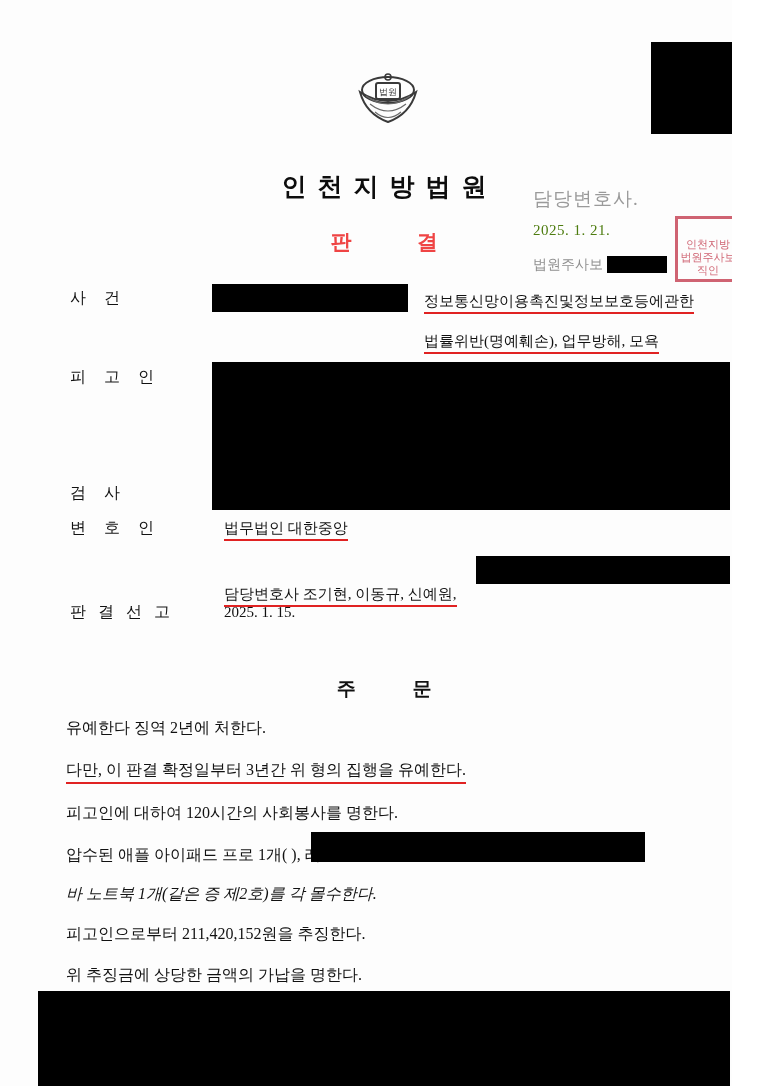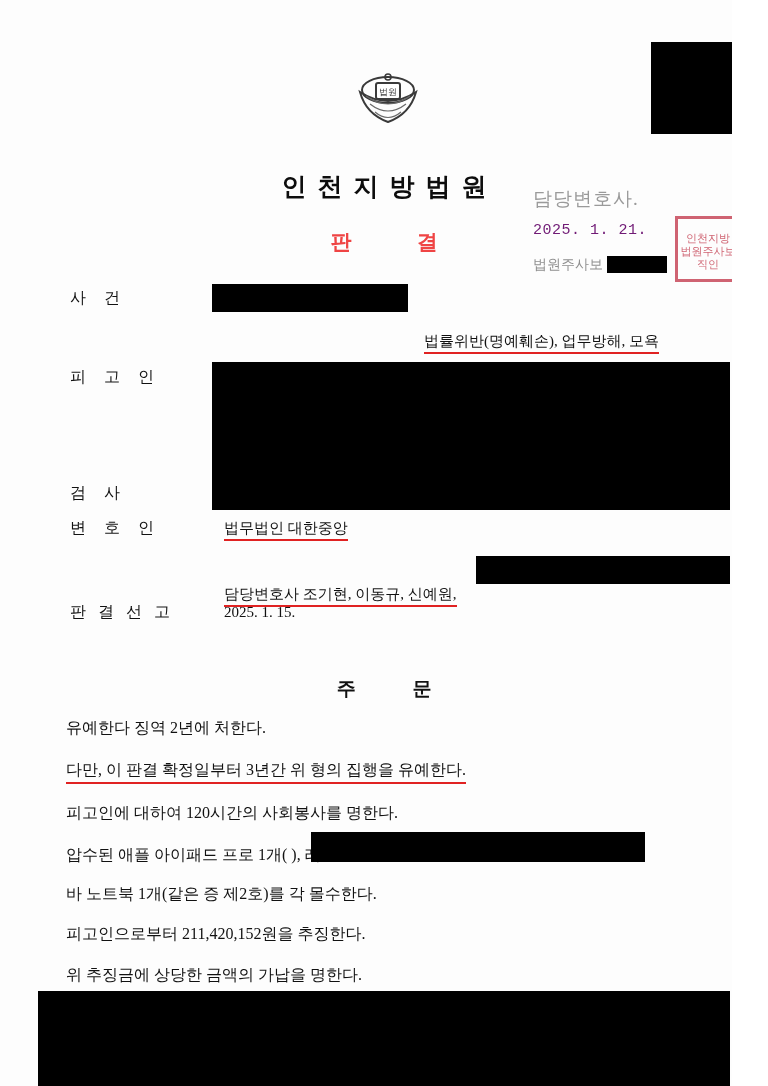--- a/index.html
+++ b/index.html
@@ -69,23 +69,22 @@
     top: 186px;
     font-size: 19px;
     color: #9a9a9a;
     letter-spacing: 1px;
   }
   .cert-date {
     position: absolute;
     left: 533px;
     top: 222px;
     font-size: 15px;
-    color: #701a75;
+    color: #4d7c0f;
     letter-spacing: 0.5px;
-    font-family: Liberation Mono, monospace;
   }
   .cert-officer {
     position: absolute;
     left: 533px;
     top: 256px;
     font-size: 14px;
     color: #8f8f8f;
   }
   .redact-officer { left: 607px; top: 256px; width: 60px; height: 17px; }
 
@@ -94,21 +93,21 @@
     position: absolute;
     left: 675px;
     top: 216px;
     width: 66px;
     height: 66px;
     border: 3px solid #c7495a;
     box-sizing: border-box;
     color: #c7495a;
     font-size: 11px;
     line-height: 13px;
-    padding: 13px 2px;
+    padding: 19px 2px;
     letter-spacing: 0px;
     text-align: center;
     opacity: 0.85;
     font-family: "DejaVu Sans", sans-serif;
     overflow: hidden;
   }
   .seal span { display:block; }
 
   
   .label {
@@ -183,20 +182,21 @@
   <div class="redact redact-officer"></div>
 
   <div class="seal">
     <span>인천지방</span>
     <span>법원주사보</span>
     <span>직인</span>
   </div>
 
   <div class="label" style="left:70px; top:288px;">사      건</div>
   <div class="redact" style="left:212px; top:284px; width:196px; height:28px;"></div>
+  <div class="value underline-red" style="left:424px; top:292px;">정보통신망이용촉진및정보보호등에관한</div>
   <div class="value underline-red" style="left:424px; top:332px;">법률위반(명예훼손), 업무방해, 모욕</div>
 
   <div class="label" style="left:70px; top:367px;">피  고  인</div>
   <div class="redact" style="left:212px; top:362px; width:518px; height:148px;"></div>
 
   <div class="label" style="left:70px; top:483px;">검      사</div>
 
   <div class="label" style="left:70px; top:518px;">변  호  인</div>
   <div class="value underline-red" style="left:224px; top:519px;">법무법인 대한중앙</div>
   <div class="value underline-red" style="left:224px; top:562px;margin-top:23px;">담당변호사 조기현, 이동규, 신예원,</div>
@@ -205,19 +205,19 @@
   <div class="label" style="left:70px; top:602px; letter-spacing:4px;">판 결 선 고</div>
   <div class="value" style="left:224px; top:604px;">2025.  1.  15.</div>
 
   <div class="section-title">주      문</div>
 
   <div class="body-line" style="top:718px;">유예한다 징역 2년에 처한다.</div>
   <div class="body-line underline-red" style="top:760px;">다만, 이 판결 확정일부터 3년간 위 형의 집행을 유예한다.</div>
   <div class="body-line" style="top:803px;">피고인에 대하여 120시간의 사회봉사를 명한다.</div>
   <div class="body-line" style="top:845px;">압수된 애플 아이패드 프로 1개(                                              ), 레노</div>
   <div class="redact" style="left:311px; top:832px; width:334px; height:30px;"></div>
-  <div class="body-line" style="top:884px;">바 노트북 1개(같은 증 제2호)를 각 몰수한다.</div>
+  <div class="body-line" style="top:884px;font-style:italic;">바 노트북 1개(같은 증 제2호)를 각 몰수한다.</div>
   <div class="body-line" style="top:924px;">피고인으로부터 211,420,152원을 추징한다.</div>
   <div class="body-line" style="top:965px;">위 추징금에 상당한 금액의 가납을 명한다.</div>
 
   <div class="redact bottom-redact"></div>
 
 </div>
 
 </body></html>

